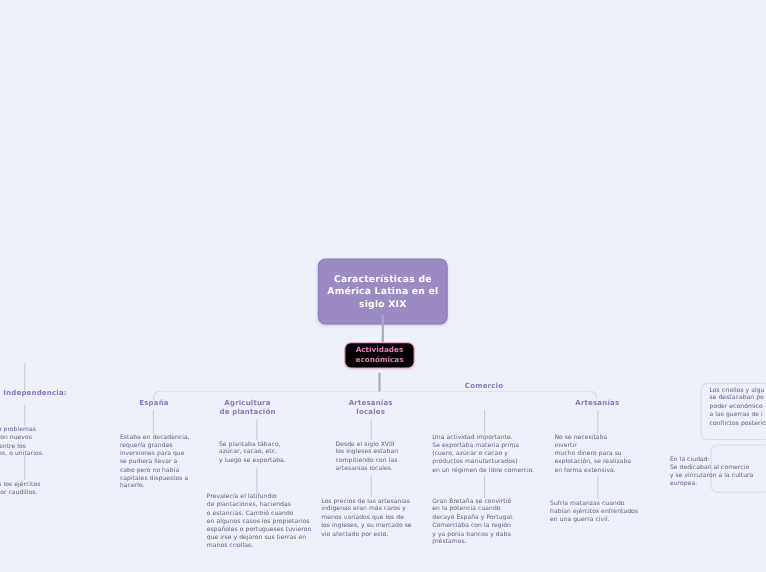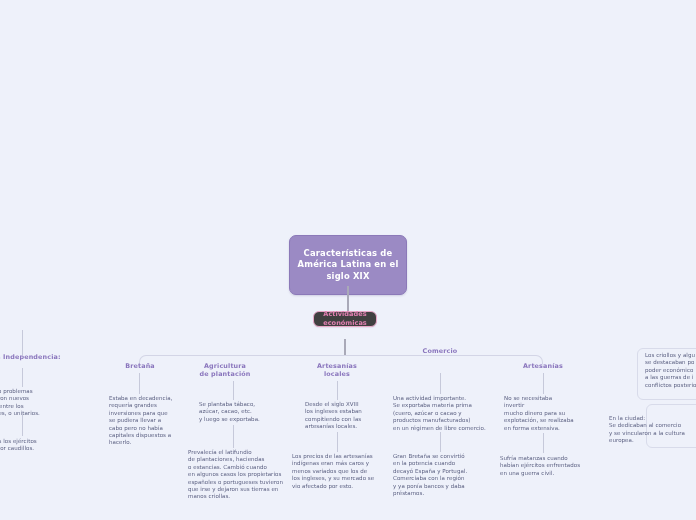--- a/index.html
+++ b/index.html
@@ -46,22 +46,22 @@
     letter-spacing: 0.2px;
     box-shadow: 0 1px 2px rgba(120,110,160,0.25);
   }
   .root-node span { display: block; padding: 0 6px; }
 
   
   .sub-node {
     left: 313px;
     top: 311px;
     width: 64px;
-    height: 16px;
-    background: #404040;
+    height: 24px;
+    background: #000000;
     border: 1.3px solid #e8a8c8;
     border-radius: 6px;
     color: #e07fb0;
     font-size: 6.6px;
     font-weight: bold;
     line-height: 8.6px;
     display: flex;
     align-items: center;
     justify-content: center;
     text-align: center;
@@ -144,21 +144,21 @@
 
   <div class="node sub-node">
     <span>Actividades
 económicas</span>
   </div>
 
   <div class="vline" style="left:344px; top:339px; height:17px;"></div>
 
   <div class="bracket" style="left:139px; top:355px; width:404px; height:9px;"></div>
 
-  <div class="branch-label" style="left:110px; top:362px; width:60px;">Bretaña</div>
+  <div class="branch-label" style="left:110px; top:362px; width:60px;">España</div>
   <div class="vline thin" style="left:139px; top:373px; height:21px;"></div>
   <div class="leaf-text" style="left:109px; top:395px; width:78px;">Estaba en decadencia,
 requería grandes
 inversiones para que
 se pudiera llevar a
 cabo pero no había
 capitales dispuestos a
 hacerlo.</div>
 
   <div class="branch-label" style="left:190px; top:362px; width:70px;">Agricultura

